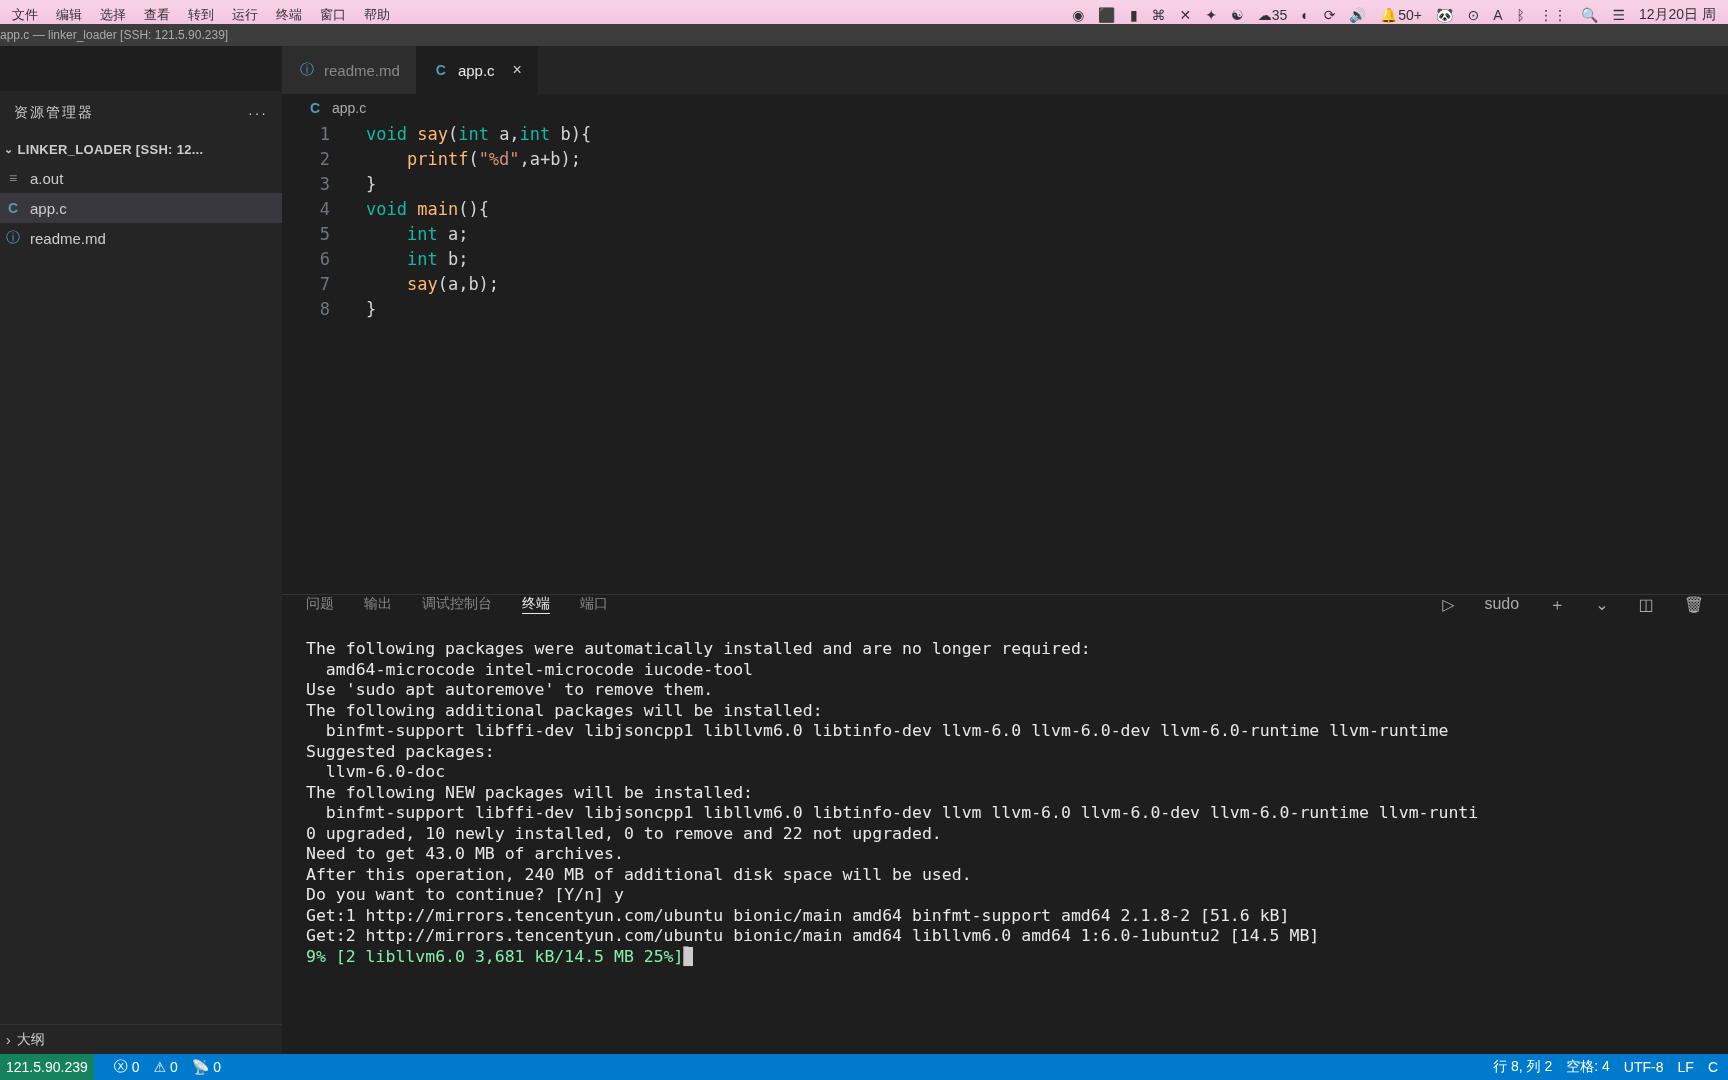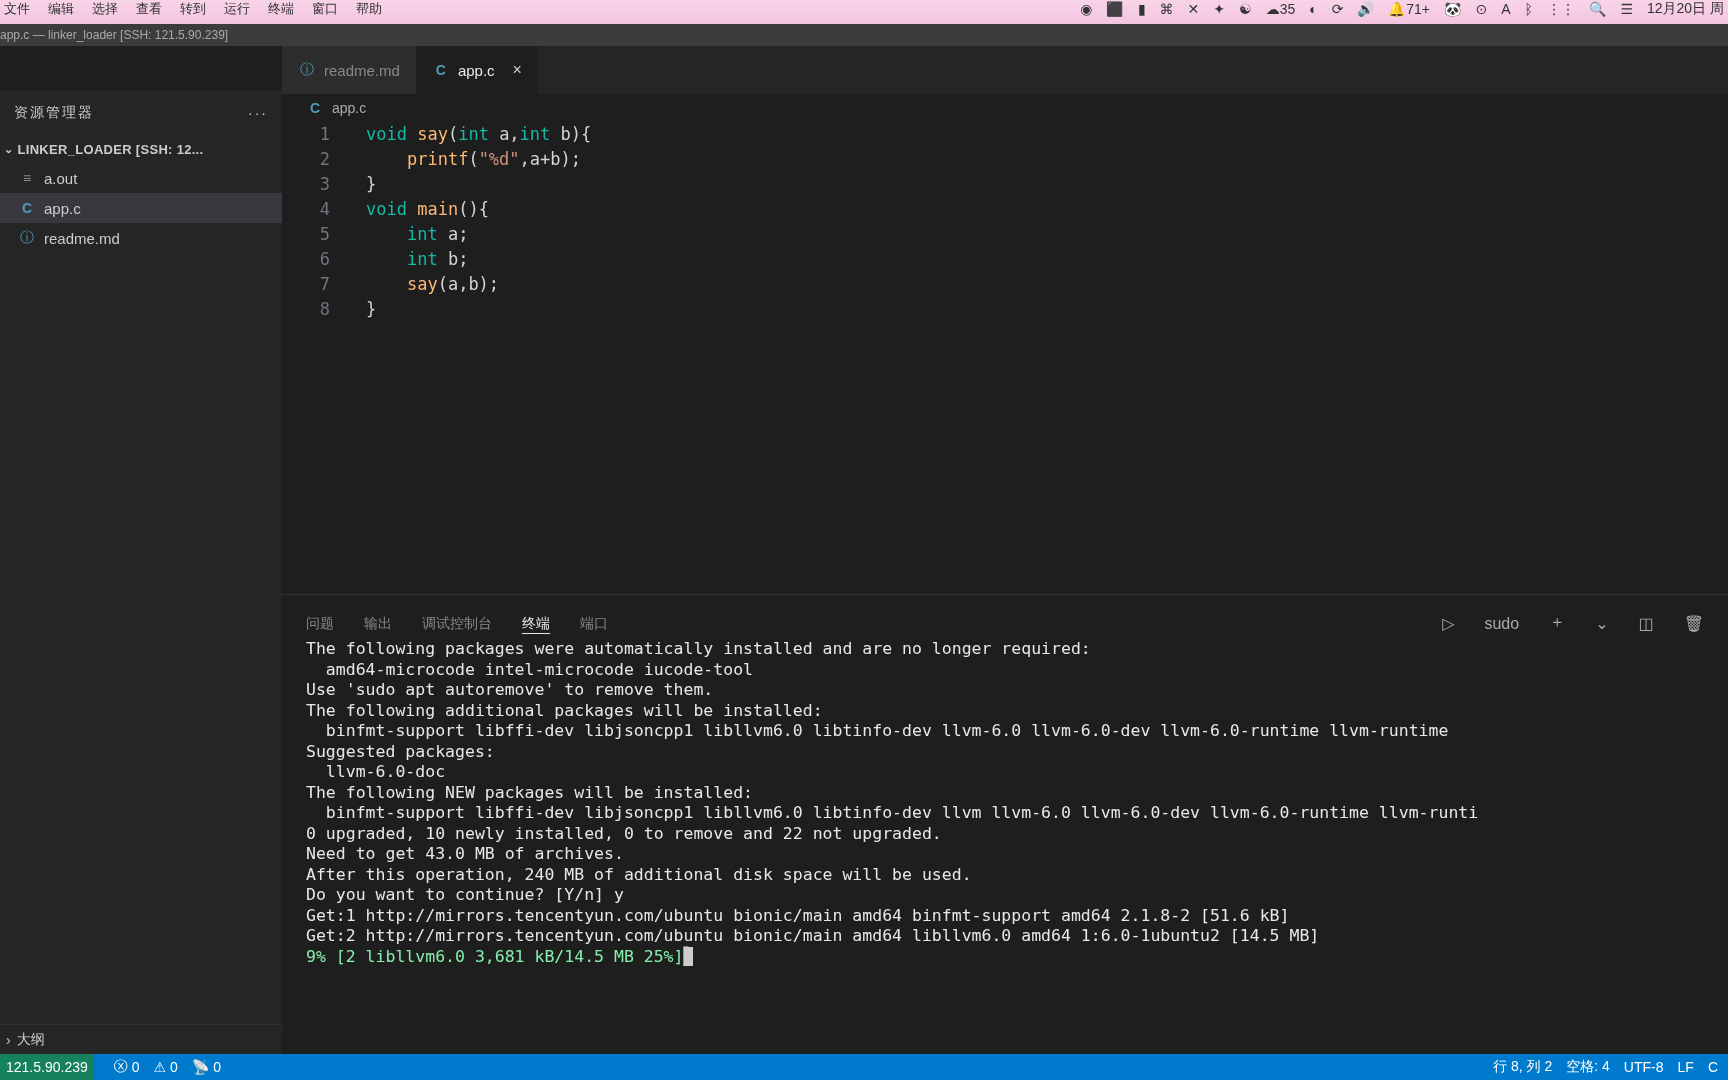--- a/index.html
+++ b/index.html
@@ -10,22 +10,22 @@
   width: 1728px;
   height: 1080px;
   overflow: hidden;
   display: flex;
   flex-direction: column;
 }
 .menubar {
   height: 24px;
   background: linear-gradient(#f8d4e8, #f3c5e0);
   display: flex;
-  align-items: flex-start;
-  padding: 0 4px;
+  align-items: flex-end;
+  padding: 0 12px;
   color: #333;
   font-size: 13px;
   justify-content: space-between;
 }
 .menubar-left { display: flex; gap: 18px; }
 .menubar-right { display: flex; gap: 14px; align-items: center; }
 .menubar-right .mi { display: inline-flex; align-items: center; font-size: 14px; }
 .titlebar {
   height: 22px;
   background: #3c3c3c;
@@ -64,21 +64,21 @@
   font-size: 13px;
   font-weight: 600;
   letter-spacing: .3px;
 }
 .folder-header .chev { margin-right: 4px; font-size: 11px; }
 .file-tree { flex: 1; }
 .file-item {
   height: 30px;
   display: flex;
   align-items: center;
-  padding-left: 18px;
+  padding-left: 4px;
   font-size: 15px;
   gap: 8px;
   cursor: pointer;
 }
 .file-item.active { background: #37373d; }
 .file-icon { width: 18px; display: inline-flex; justify-content: center; font-size: 14px; }
 .file-icon.c { color: #519aba; font-weight: 700; }
 .file-icon.info { color: #519aba; }
 .file-icon.bin::before { content: "≡"; color: #888; }
 .outline-bar {
@@ -153,21 +153,21 @@
 .panel {
   height: 460px;
   border-top: 1px solid #333;
   display: flex;
   flex-direction: column;
   background: #1e1e1e;
 }
 .panel-tabs {
   height: 38px;
   display: flex;
-  align-items: flex-end;
+  align-items: flex-start;
   padding: 0 24px;
   gap: 30px;
   font-size: 14px;
   color: #888;
 }
 .panel-tabs .ptab.active { color: #e8e8e8; border-bottom: 1px solid #e8e8e8; padding-bottom: 2px;}
 .panel-tabs .spacer { flex: 1; }
 .panel-tabs .ricon { color: #aaa; font-size: 16px; cursor: pointer; }
 .terminal {
   flex: 1;
@@ -215,21 +215,21 @@
     <span class="mi">⬛</span>
     <span class="mi">▮</span>
     <span class="mi">⌘</span>
     <span class="mi">✕</span>
     <span class="mi">✦</span>
     <span class="mi">☯</span>
     <span class="mi">☁ <span>35</span></span>
     <span class="mi">◐</span>
     <span class="mi">⟳</span>
     <span class="mi">🔊</span>
-    <span class="mi">🔔<span>71+</span></span>
+    <span class="mi">🔔<span>50+</span></span>
     <span class="mi">🐼</span>
     <span class="mi">⊙</span>
     <span class="mi">A</span>
     <span class="mi">ᛒ</span>
     <span class="mi">⋮⋮</span>
     <span class="mi">🔍</span>
     <span class="mi">☰</span>
     <span class="mi">12月20日 周</span>
   </div>
 </div>

